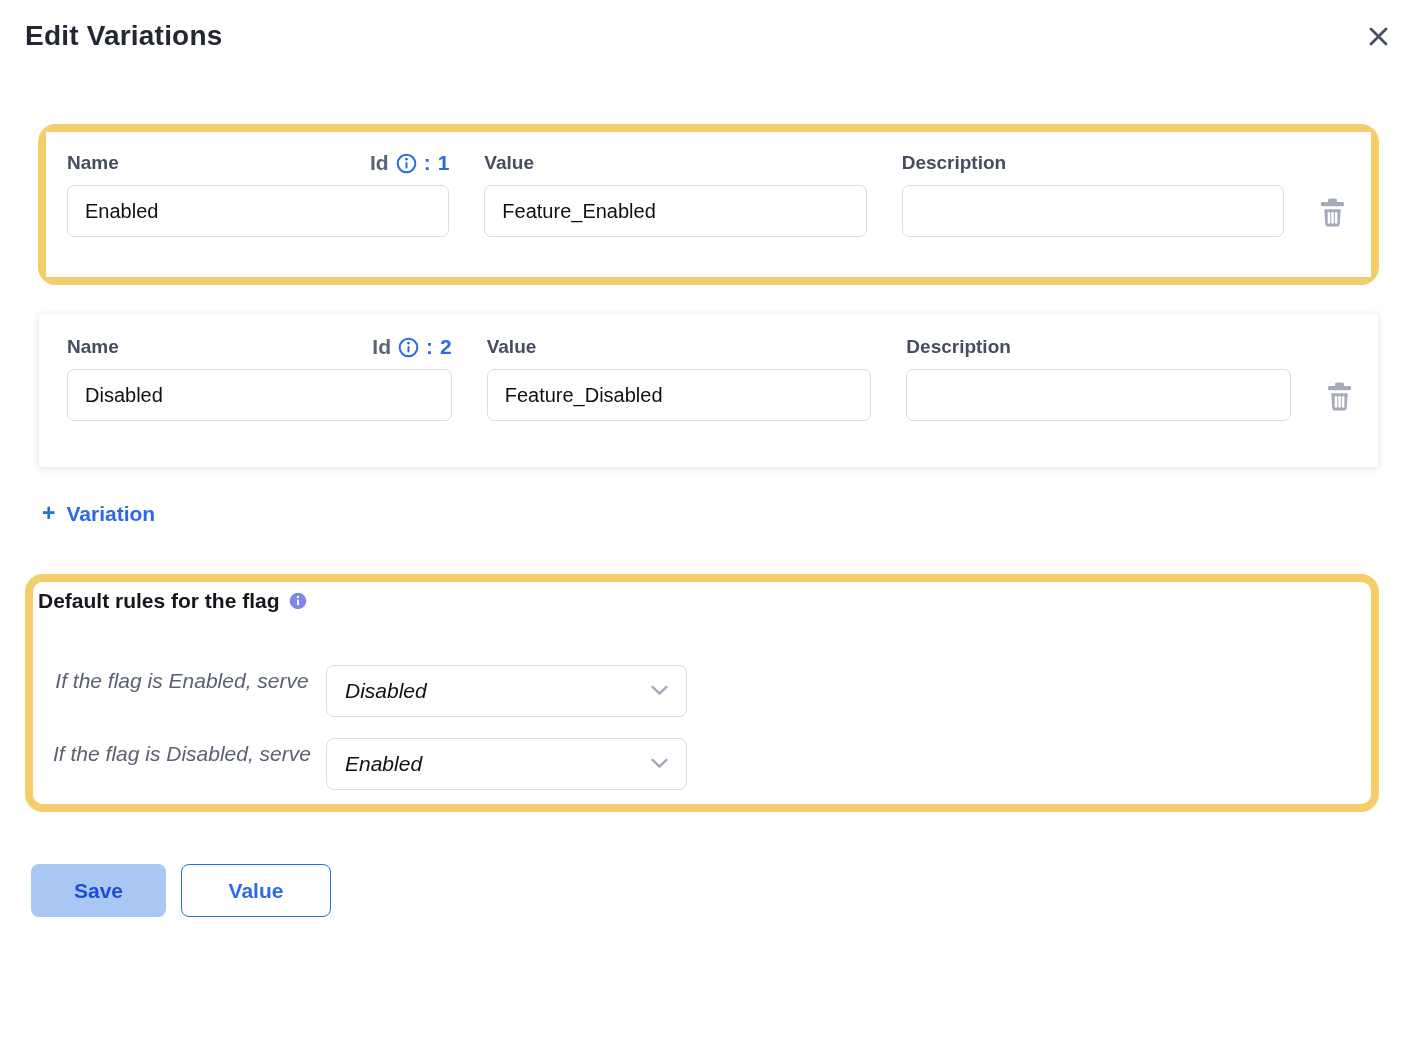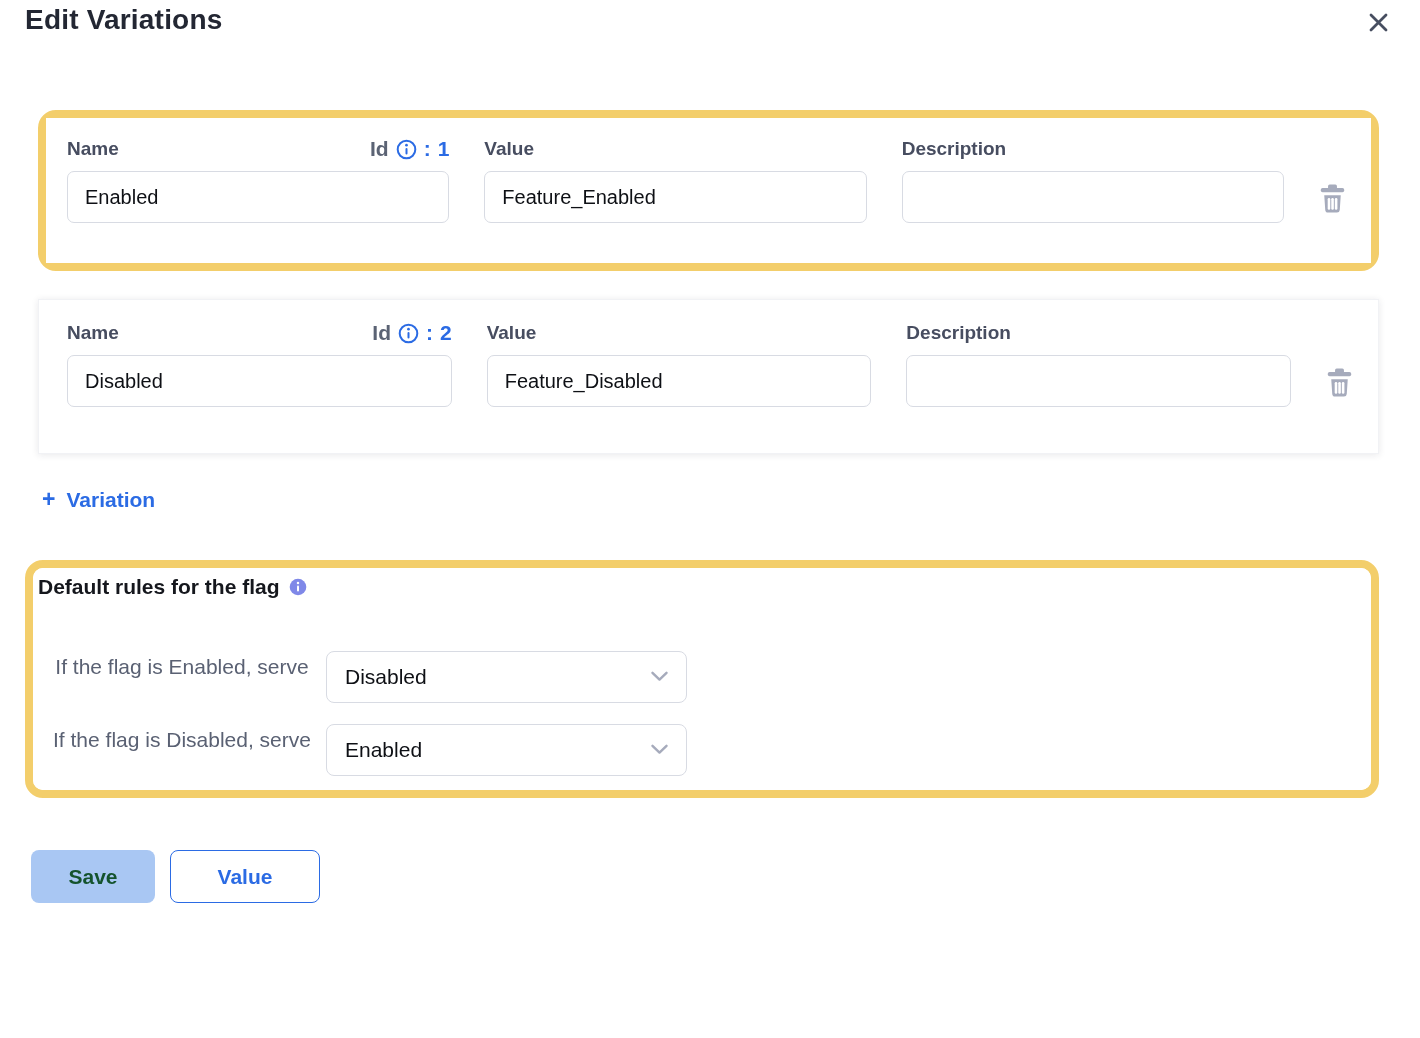--- a/index.html
+++ b/index.html
@@ -7,22 +7,22 @@
   body {
     background: #ffffff;
     font-family: "Liberation Sans", sans-serif;
     color: #222633;
     overflow: hidden;
   }
   
   .header {
     display: flex;
     justify-content: space-between;
-    align-items: flex-start;
-    padding: 4px 26px 0 25px;
+    align-items: flex-end;
+    padding: 18px 26px 0 25px;
   }
   .title {
     font-size: 28px;
     font-weight: 600;
     color: #232733;
     letter-spacing: .2px;
   }
   .close-btn {
     background: none;
     border: none;
@@ -133,20 +133,21 @@
   .rules-note {
     margin-top: 23px;
     font-size: 21px;
     color: #A3A7B8;
   }
   .rules-list { margin-top: 52px; }
   .rule-row {
     display: flex;
     align-items: flex-start;
     margin-bottom: 21px;
+    font-style: italic;
   }
   .rule-row:last-child { margin-bottom: 0; }
   .rule-label {
     flex: 0 0 288px;
     font-size: 21px;
     line-height: 31px;
     color: #5A6173;
     padding-top: 0;
   }
   .select-box {
@@ -170,23 +171,23 @@
   }
   .btn {
     height: 53px;
     border-radius: 8px;
     font-family: "Liberation Sans", sans-serif;
     font-size: 21px;
     font-weight: 700;
     cursor: pointer;
   }
   .btn-save {
-    width: 124px;
+    width: 135px;
     background: #A9C7F3;
-    color: #14532d;
+    color: #1d4ed8;
     border: none;
   }
   .btn-cancel {
     width: 150px;
     background: #ffffff;
     color: #2B6BE4;
     border: 1.5px solid #2B6BE4;
   }
 </style>
 </head>

